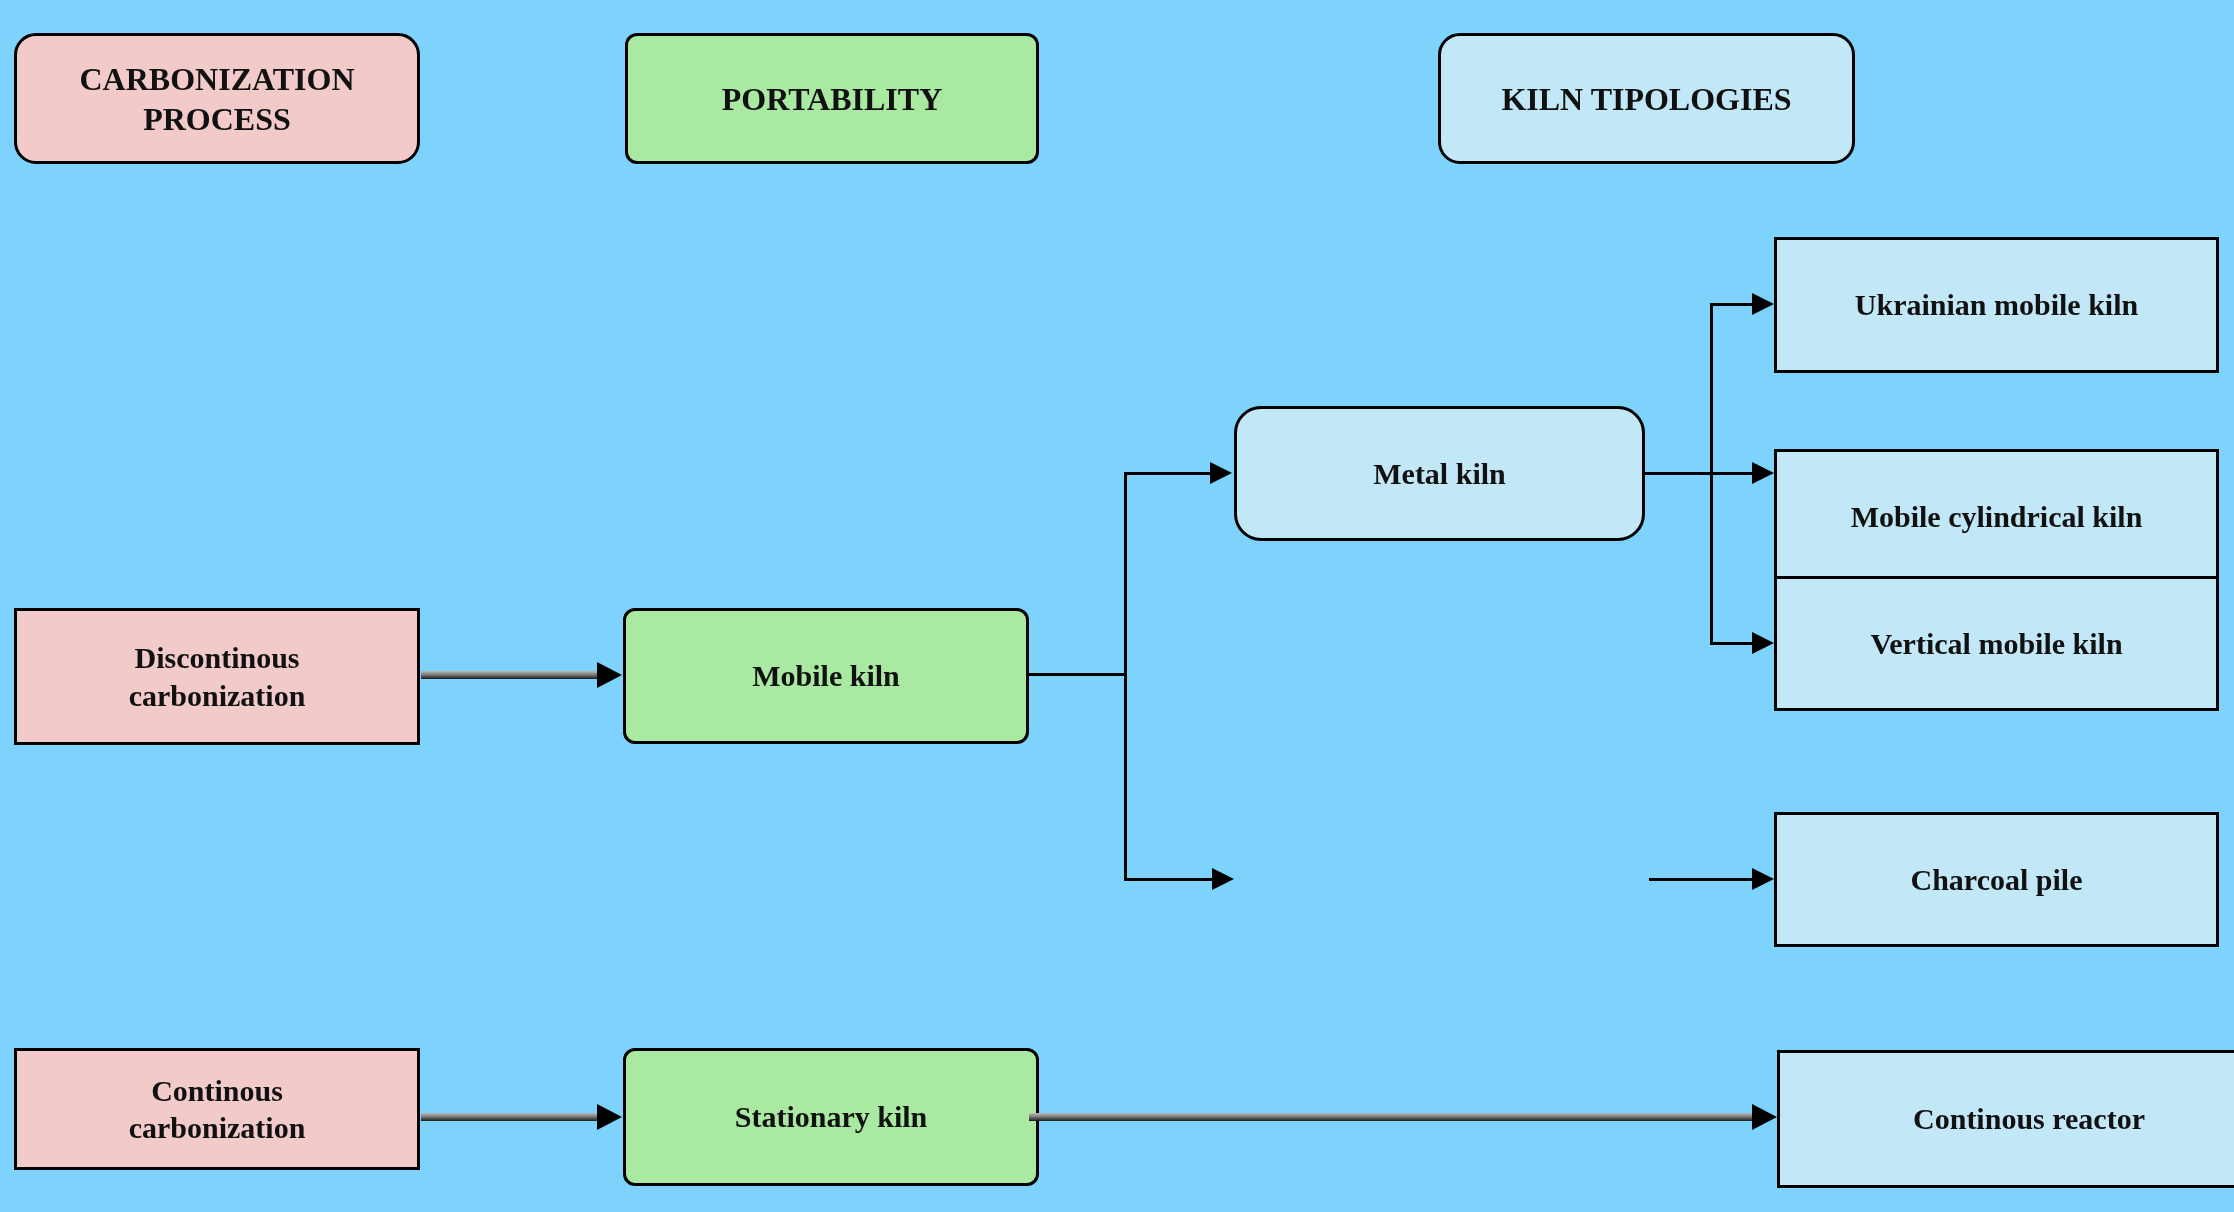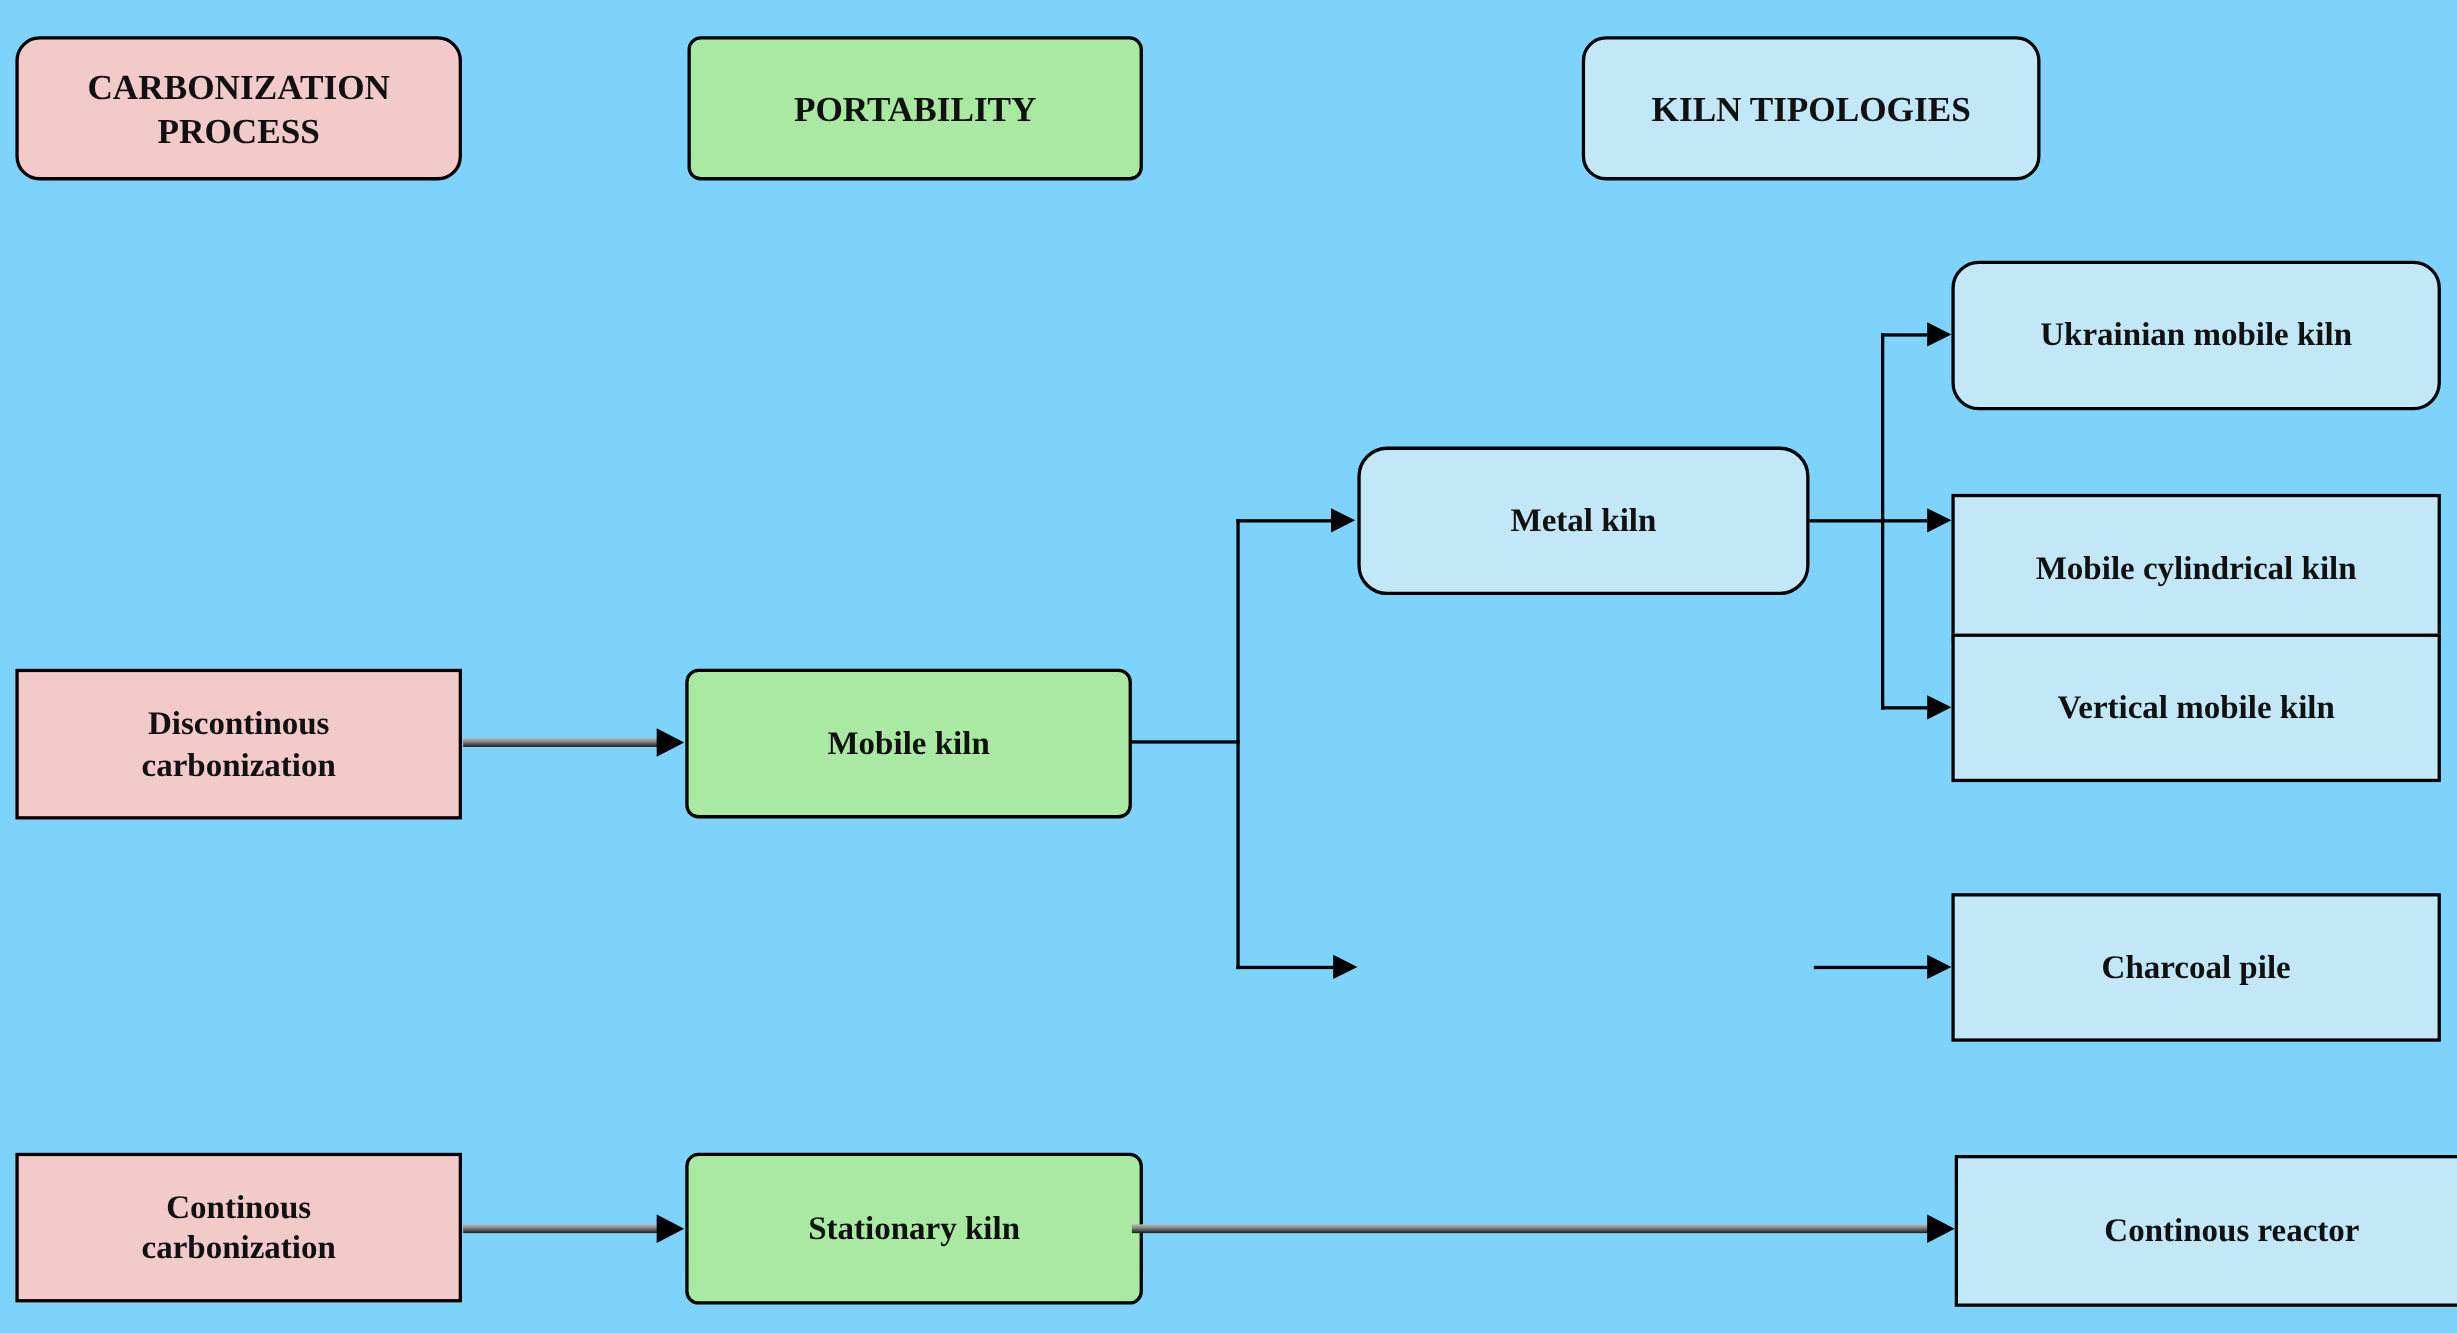--- a/index.html
+++ b/index.html
@@ -31,25 +31,25 @@
   .blue{background:var(--blue,#c2e7f7);}
   .pad-wrap{padding:0 70px;}
   
   #hdr-carb{left:14px;top:33px;width:406px;height:131px;}
   #hdr-port{left:625px;top:33px;width:414px;height:131px;}
   #hdr-kiln{left:1438px;top:33px;width:417px;height:131px;}
   #n-disc{left:14px;top:608px;width:406px;height:137px;}
   #n-mobile{left:623px;top:608px;width:406px;height:136px;}
   #n-metal{left:1234px;top:406px;width:411px;height:135px;border-radius:27px;}
   #n-trad{left:1234px;top:812px;width:415px;height:135px;}
-  #n-ukr{left:1774px;top:237px;width:445px;height:136px;border-radius:25px;}
+  #n-ukr{left:1774px;top:237px;width:445px;height:136px;}
   #n-cyl{left:1774px;top:406px;width:445px;height:135px;margin-top:43px;}
   #n-vert{left:1774px;top:576px;width:445px;height:135px;}
   #n-char{left:1774px;top:812px;width:445px;height:135px;}
-  #n-cont{left:14px;top:1048px;width:406px;height:136px;}
+  #n-cont{left:14px;top:1048px;width:406px;height:122px;}
   #n-stat{left:623px;top:1048px;width:416px;height:138px;}
   #n-react{left:1777px;top:1050px;width:504px;height:138px;}
   
   .hline{position:absolute;height:3px;background:var(--line,#000);}
   .vline{position:absolute;width:3px;background:var(--line,#000);}
   .head{
     position:absolute;width:0;height:0;
     border-top:11px solid transparent;
     border-bottom:11px solid transparent;
     border-left:22px solid var(--line,#000);

